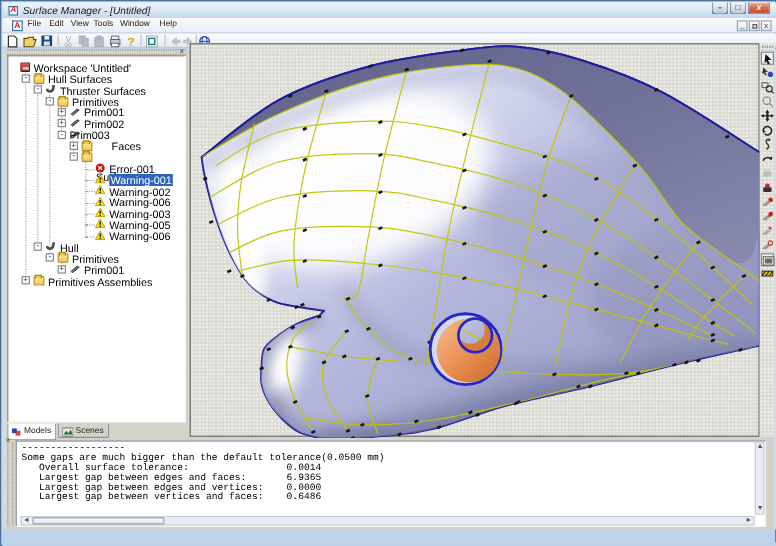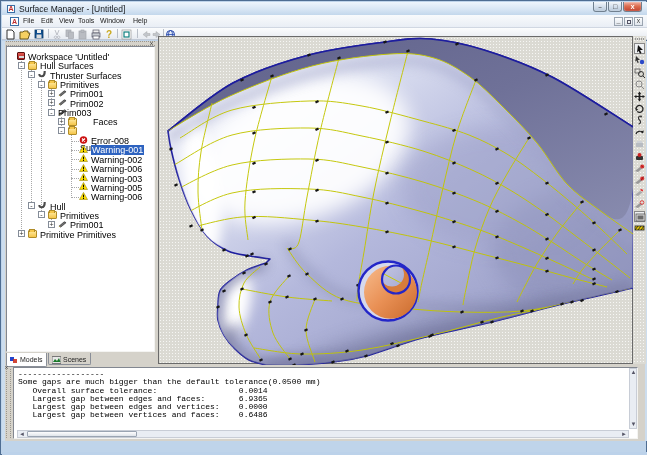--- a/index.html
+++ b/index.html
@@ -1,17 +1,17 @@
 <!DOCTYPE html>
 <html><head><meta charset="utf-8"><style>
 *{margin:0;padding:0;box-sizing:border-box}
 html,body{width:647px;height:455px;overflow:hidden;font-family:"Liberation Sans",sans-serif;background:#c9daee}
 #win{position:absolute;left:0;top:0;width:647px;height:455px;border:1px solid #4e6d92;background:#bfd4ea}
 
-#title{position:absolute;left:1px;top:1px;width:645px;height:13px;background:linear-gradient(#eef5fc,#d8e6f4 55%,#c3d7ec);}
+#title{position:absolute;left:1px;top:1px;width:645px;height:13px;background:linear-gradient(#eef5fc,#d8e6f4 55%,#c3d7ec);font-style:italic;}
 #title .txt{position:absolute;left:17px;top:2px;font-size:8.5px;color:#16191c;letter-spacing:0}
 #appico{position:absolute;left:5px;top:3px;width:8px;height:8px;background:#fff;border:1px solid #3a6ea5;font-size:7px;font-weight:bold;color:#c03030;line-height:6px;text-align:center}
 .cap{position:absolute;top:0;height:10px;border:1px solid #70808f;border-top:none;border-radius:0 0 3px 3px;background:linear-gradient(#f4f7fa,#d7e2ee 45%,#b9c9da);box-shadow:inset 0 0 1px #fff}
 .cap span{display:block;text-align:center;font-size:7px;line-height:10px;color:#333;font-family:"Liberation Mono",monospace}
 #cap-close{background:linear-gradient(#f2b5a8,#dd6f52 45%,#c24331)}
 #cap-close span{color:#fff;font-weight:bold}
 
 #menubar{position:absolute;left:1px;top:14px;width:645px;height:13px;background:linear-gradient(#f8fafc,#e9eef5);border-bottom:1px solid #d0d7e2}
 #menubar .mi{position:absolute;top:2px;font-size:7px;color:#1a1a1a}
 #mdico{position:absolute;left:8px;top:2px;width:9px;height:9px;background:#fff;border:1px solid #3a6ea5;font-size:7px;font-weight:bold;color:#c03030;line-height:7px;text-align:center}
@@ -198,21 +198,21 @@
         <span class="" style="position:absolute;left:86px;top:70px">Faces</span>
         <div class="doth" style="left:54px;top:84px;width:2px"></div>
         <div class="exp" style="left:51px;top:80px">-</div>
         <div class="ticon fold" style="left:61px;top:80.3px"></div>
         <span class="" style="position:absolute;left:73px;top:96px">Surface Issues</span>
         <div class="doth" style="left:64px;top:94px;width:8px"></div>
         <svg class="ticon" style="left:72px;top:88.64999999999999px" width="9" height="9" viewBox="0 0 9 9">
           <circle cx="4.5" cy="4.5" r="4.2" fill="#cc1111"></circle>
           <path d="M2.8 2.8l3.4 3.4M6.2 2.8L2.8 6.2" stroke="#fff" stroke-width="1.3"></path>
         </svg>
-        <span class="" style="position:absolute;left:84px;top:89px">Error-008</span>
+        <span class="" style="position:absolute;left:84px;top:89px">Error-001</span>
         <div class="doth" style="left:64px;top:103px;width:8px"></div>
         <svg class="ticon" style="left:72px;top:98.0px" width="10" height="9" viewBox="0 0 10 9">
           <path d="M5 0.5L9.5 8.5H0.5z" fill="#ffe000" stroke="#8a7a00" stroke-width=".6"></path>
           <path d="M5 3v3" stroke="#000" stroke-width="1.1"></path>
           <circle cx="5" cy="7.3" r=".7" fill="#000"></circle>
         </svg>
         <span class="sel" style="position:absolute;left:84px;top:98px">Warning-001</span>
         <div class="doth" style="left:64px;top:112px;width:8px"></div>
         <svg class="ticon" style="left:72px;top:107.35px" width="10" height="9" viewBox="0 0 10 9">
           <path d="M5 0.5L9.5 8.5H0.5z" fill="#ffe000" stroke="#8a7a00" stroke-width=".6"></path>
@@ -261,21 +261,21 @@
         <div class="doth" style="left:44px;top:178px;width:2px"></div>
         <div class="exp" style="left:41px;top:174px">+</div>
         <svg class="ticon" style="left:51px;top:172.79999999999998px" width="10" height="9" viewBox="0 0 10 9">
           <path d="M1 7L7 2l2 1-6 5z" fill="#707070" stroke="#222" stroke-width=".7"></path>
           <path d="M1 7l1.5-.3L2 8z" fill="#e8d040"></path>
         </svg>
         <span class="" style="position:absolute;left:63px;top:173px">Prim001</span>
         <div class="doth" style="left:14px;top:187px;width:2px"></div>
         <div class="exp" style="left:11px;top:183px">+</div>
         <div class="ticon fold" style="left:21px;top:183.15px"></div>
-        <span class="" style="position:absolute;left:33px;top:183px">Primitive Primitives</span>
+        <span class="" style="position:absolute;left:33px;top:183px">Primitives Assemblies</span>
       </div>
   <div id="tabs">
     <div class="tab on" style="left:0;width:41px">
           <svg width="8" height="8" style="position:absolute;left:3px;top:3px">
             <rect width="4" height="4" x="0" y="1" fill="#2244cc"></rect>
             <rect width="4" height="4" x="3" y="3" fill="#cc3322" opacity=".9"></rect>
           </svg>
           <span style="position:absolute;left:13px;top:3px">Models</span>
         </div>
     <div class="tab" style="left:42px;width:43px">

